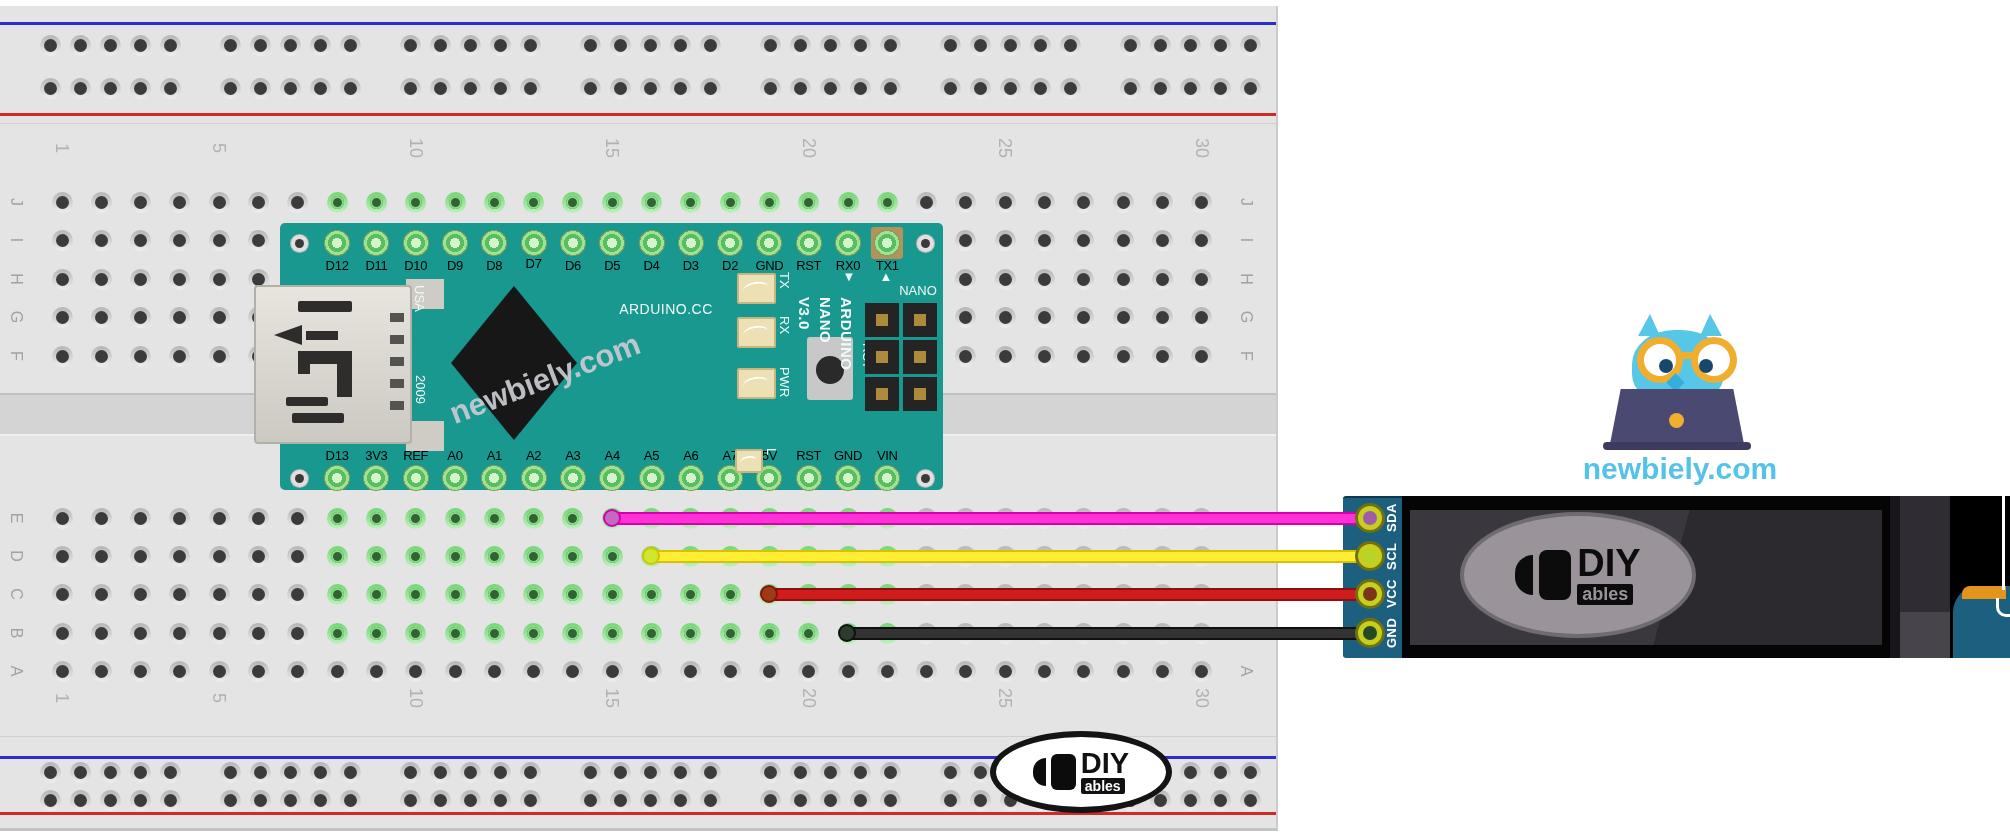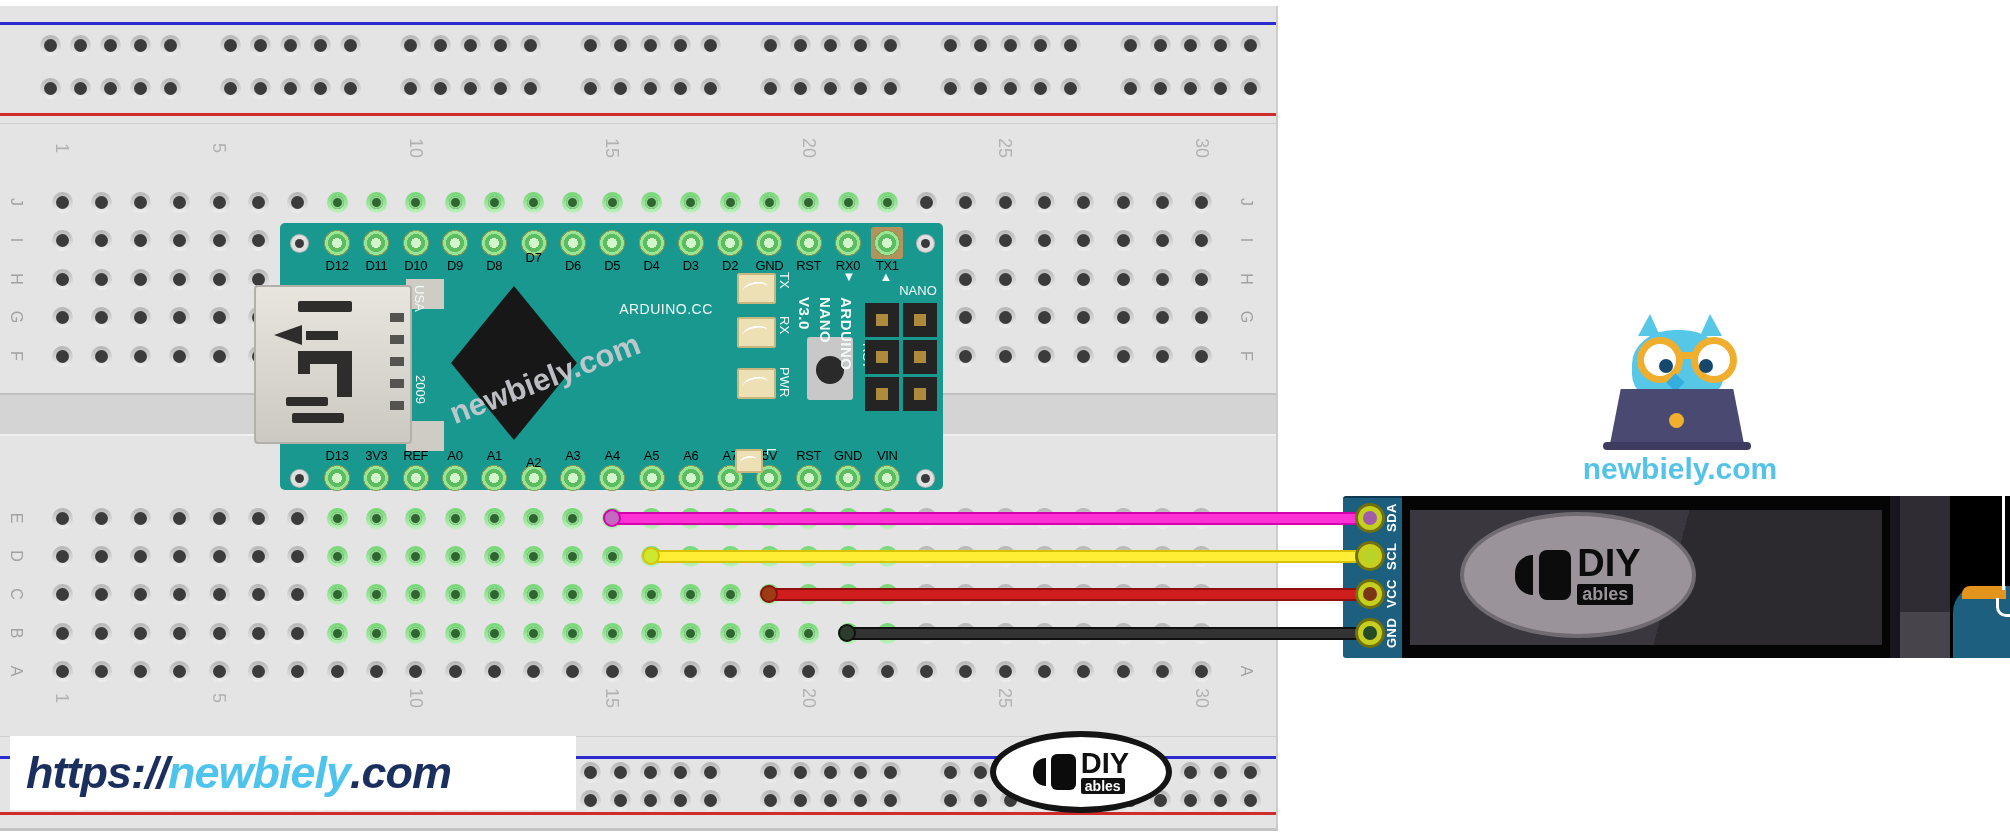--- a/index.html
+++ b/index.html
@@ -615,21 +615,21 @@
       <div class="pinlabel" style="left: 37.1px; top: 35px;">D12</div>
       <div class="npin" style="left: 83.4px; top: 7px;"></div>
       <div class="pinlabel" style="left: 76.4px; top: 35px;">D11</div>
       <div class="npin" style="left: 122.7px; top: 7px;"></div>
       <div class="pinlabel" style="left: 115.7px; top: 35px;">D10</div>
       <div class="npin" style="left: 162px; top: 7px;"></div>
       <div class="pinlabel" style="left: 155px; top: 35px;">D9</div>
       <div class="npin" style="left: 201.3px; top: 7px;"></div>
       <div class="pinlabel" style="left: 194.3px; top: 35px;">D8</div>
       <div class="npin" style="left: 240.6px; top: 7px;"></div>
-      <div class="pinlabel" style="left: 233.6px; top: 27px;">D7</div>
+      <div class="pinlabel" style="left: 233.6px; top: 33px;">D7</div>
       <div class="npin" style="left: 279.9px; top: 7px;"></div>
       <div class="pinlabel" style="left: 272.9px; top: 35px;">D6</div>
       <div class="npin" style="left: 319.2px; top: 7px;"></div>
       <div class="pinlabel" style="left: 312.2px; top: 35px;">D5</div>
       <div class="npin" style="left: 358.5px; top: 7px;"></div>
       <div class="pinlabel" style="left: 351.5px; top: 35px;">D4</div>
       <div class="npin" style="left: 397.8px; top: 7px;"></div>
       <div class="pinlabel" style="left: 390.8px; top: 35px;">D3</div>
       <div class="npin" style="left: 437.1px; top: 7px;"></div>
       <div class="pinlabel" style="left: 430.1px; top: 35px;">D2</div>
@@ -646,21 +646,21 @@
       <div class="pinlabel" style="left: 37.1px; top: 225px;">D13</div>
       <div class="npin" style="left: 83.4px; top: 242px;"></div>
       <div class="pinlabel" style="left: 76.4px; top: 225px;">3V3</div>
       <div class="npin" style="left: 122.7px; top: 242px;"></div>
       <div class="pinlabel" style="left: 115.7px; top: 225px;">REF</div>
       <div class="npin" style="left: 162px; top: 242px;"></div>
       <div class="pinlabel" style="left: 155px; top: 225px;">A0</div>
       <div class="npin" style="left: 201.3px; top: 242px;"></div>
       <div class="pinlabel" style="left: 194.3px; top: 225px;">A1</div>
       <div class="npin" style="left: 240.6px; top: 242px;"></div>
-      <div class="pinlabel" style="left: 233.6px; top: 232px;">A2</div>
+      <div class="pinlabel" style="left: 233.6px; top: 225px;">A2</div>
       <div class="npin" style="left: 279.9px; top: 242px;"></div>
       <div class="pinlabel" style="left: 272.9px; top: 225px;">A3</div>
       <div class="npin" style="left: 319.2px; top: 242px;"></div>
       <div class="pinlabel" style="left: 312.2px; top: 225px;">A4</div>
       <div class="npin" style="left: 358.5px; top: 242px;"></div>
       <div class="pinlabel" style="left: 351.5px; top: 225px;">A5</div>
       <div class="npin" style="left: 397.8px; top: 242px;"></div>
       <div class="pinlabel" style="left: 390.8px; top: 225px;">A6</div>
       <div class="npin" style="left: 437.1px; top: 242px;"></div>
       <div class="pinlabel" style="left: 430.1px; top: 225px;">A7</div>
@@ -719,25 +719,20 @@
   <div style="position:absolute;left:1691px;top:337px;width:46px;height:46px;border:7px solid #f0ae2e;background:#fff;border-radius:50%;box-sizing:border-box;"></div>
   <div style="position:absolute;left:1681px;top:352px;width:12px;height:7px;background:#f0ae2e;"></div>
   <div style="position:absolute;left:1659px;top:359px;width:14px;height:14px;border-radius:50%;background:#16486e;"></div>
   <div style="position:absolute;left:1699px;top:359px;width:14px;height:14px;border-radius:50%;background:#16486e;"></div>
   <div style="position:absolute;left:1669px;top:376px;width:13px;height:13px;background:#35aede;transform:rotate(45deg);"></div>
   <div style="position:absolute;left:1610px;top:389px;width:134px;height:55px;background:#4a4971;clip-path:polygon(8% 0,92% 0,100% 100%,0 100%);"></div>
   <div style="position:absolute;left:1603px;top:442px;width:148px;height:8px;background:#3d3c60;border-radius:4px;"></div>
   <div style="position:absolute;left:1669px;top:413px;width:15px;height:15px;border-radius:50%;background:#f0b02e;"></div>
   <div class="mascot-caption">newbiely.com</div>
 
-  <div class="url-banner">
-    <span style="color:#1b2f5e;">https://</span>
-      <span style="color:#4ec3ec;">newbiely</span>
-      <span style="color:#1b2f5e;">.com</span>
-  </div>
 
   <div class="badge">
     <div class="glyph-half" style="width:13px;height:28px;border-radius:14px 0 0 14px;"></div>
     <div class="glyph-rect" style="width:25px;height:36px;border-radius:6px;"></div>
     <div style="display:flex;flex-direction:column;align-items:flex-start;">
       <span style="font-size:29px;font-weight:800;color:#111;line-height:.9;">DIY</span>
       <span style="font-size:14px;font-weight:bold;color:#fff;background:#111;padding:0 4px;border-radius:2px;margin-top:1px;">ables</span>
     </div>
   </div>
 <div class="wire" style="left: 610px; top: 511.5px; width: 764px; background: rgb(255, 50, 214); border-color: rgb(212, 0, 174);"></div>

